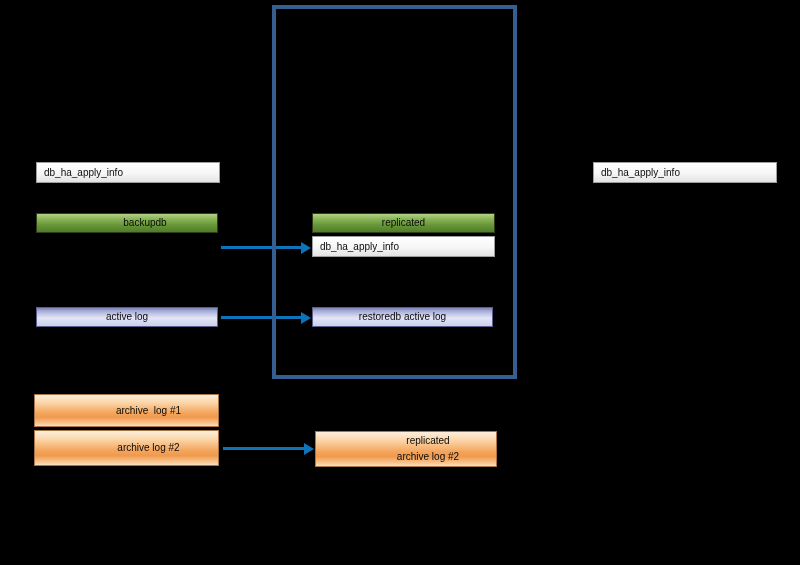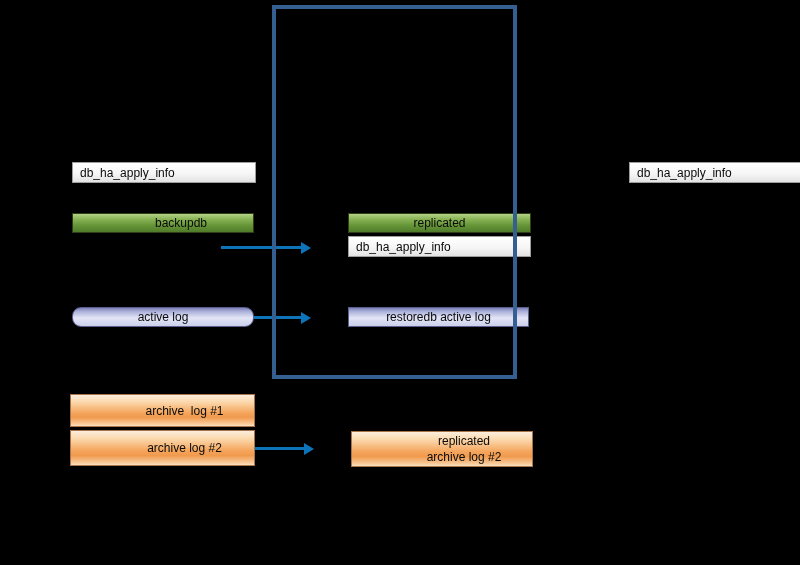--- a/index.html
+++ b/index.html
@@ -9,27 +9,26 @@
     background: var(--background, #000000);
     font-family: "Liberation Sans", sans-serif;
     overflow: hidden;
   }
   .node {
     position: absolute;
     box-sizing: border-box;
     display: flex;
     align-items: center;
     justify-content: center;
-    font-size: 12px;
+    font-size: 10px;
     color: #0a0a0a;
     z-index: 3;
     white-space: pre-wrap;
     text-align: center;
     line-height: 16px;
-    margin-left: 36px;
   }
   .align-left { justify-content: flex-start; padding-left: 7px; text-align: left; }
   .box-white {
     background: linear-gradient(180deg, #ffffff 0%, #f6f6f6 55%, #e3e3e3 100%);
     border: 1px solid #9d9d9d;
   }
   .box-green {
     background: linear-gradient(180deg, #b3d186 0%, #8ab557 28%, #679638 62%, #507c2a 100%);
     border: 1px solid #2e3e16;
   }
@@ -71,21 +70,21 @@
 
 <div class="canvas">
 
   <div class="container-frame"></div>
 
   <div class="node box-white align-left" style="left:36px; top:162px; width:184px; height:21px;">db_ha_apply_info</div>
 
   <div class="node box-green" style="left:36px; top:213px; width:182px; height:20px;padding-left:36px;">backupdb</div>
 
 
-  <div class="node box-lavender" style="left:36px; top:307px; width:182px; height:20px;border-radius:9px;">active log</div>
+  <div class="node box-lavender" style="left:36px; top:307px; width:182px; height:20px;">active log</div>
 
   <div class="node box-orange" style="left:34px; top:394px; width:185px; height:33px;">archive  log #1</div>
 
   <div class="node box-orange" style="left:34px; top:430px; width:185px; height:36px;">archive log #2</div>
 
   <div class="node box-green" style="left:312px; top:213px; width:183px; height:20px;">replicated</div>
 
   <div class="node box-white align-left" style="left:312px; top:236px; width:183px; height:21px;">db_ha_apply_info</div>
 
   <div class="node box-lavender" style="left:312px; top:307px; width:181px; height:20px;">restoredb active log</div>

